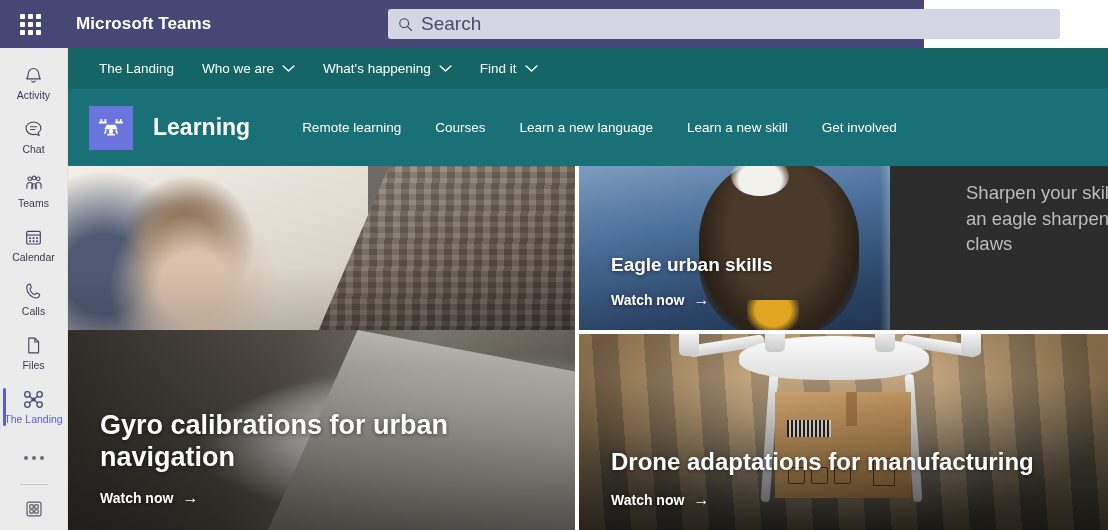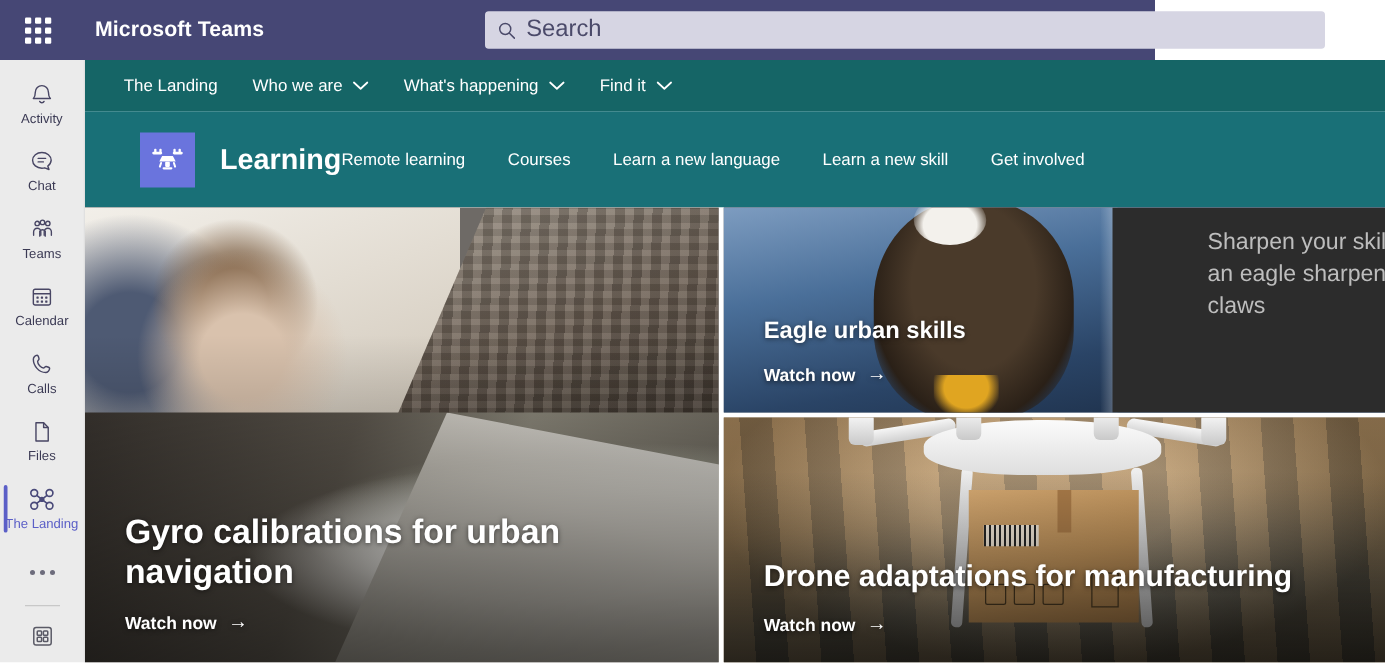--- a/index.html
+++ b/index.html
@@ -101,34 +101,34 @@
     cursor: pointer; white-space: nowrap;
   }
   .chev { margin-left: 8px; display: inline-flex; }
 
   
   .learnbar {
     position: absolute; top: 89px; left: 68px;
     width: 1040px; height: 77px;
     background: #197077;
     display: flex; align-items: center;
-    padding-left: 44px;
+    padding-left: 21px;
   }
   .learn-logo {
     width: 44px; height: 44px;
     background: #6a74dd;
     display: flex; align-items: center; justify-content: center;
     flex: 0 0 auto;
   }
   .learn-title {
     margin-left: 20px;
     color: #ffffff; font-size: 23px; font-weight: bold;
     white-space: nowrap;
   }
-  .learn-links { display: flex; align-items: center; }
+  .learn-links { display: flex; align-items: center; margin-left: 52px; }
   .learn-link {
     color: #ffffff; font-size: 13.5px;
     margin-right: 34px; cursor: pointer; white-space: nowrap;
   }
 
   
   .content {
     position: absolute; top: 166px; left: 68px;
     width: 1040px; height: 364px;
     background: #ffffff;

